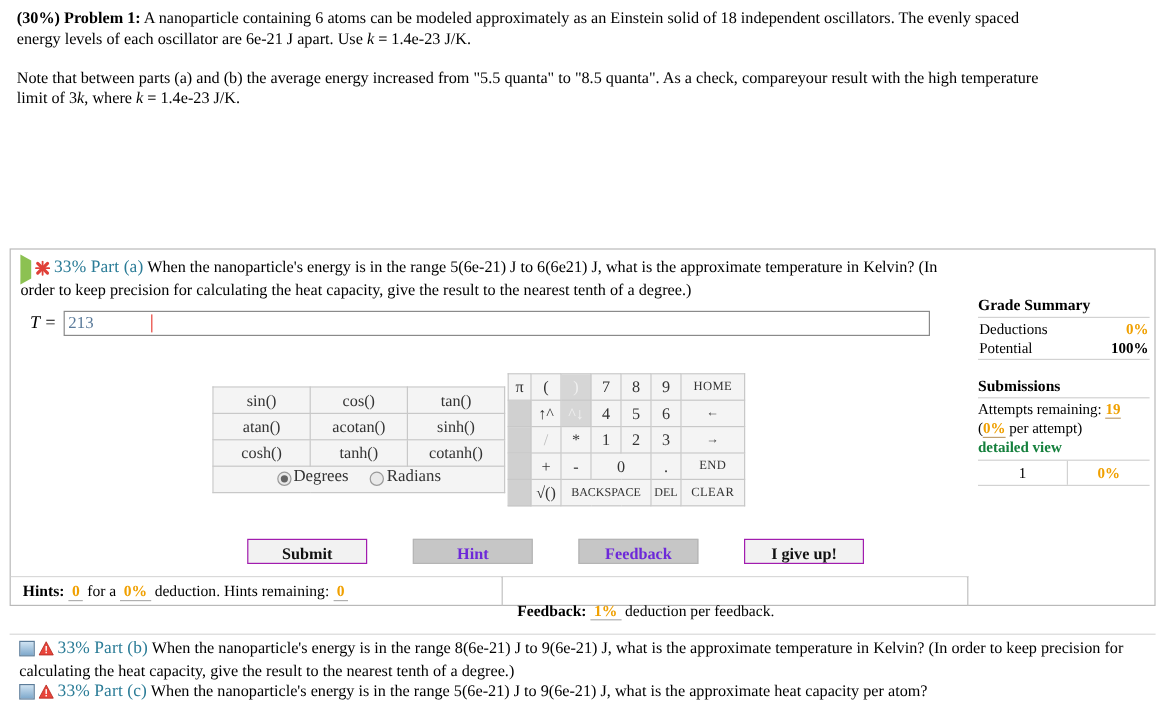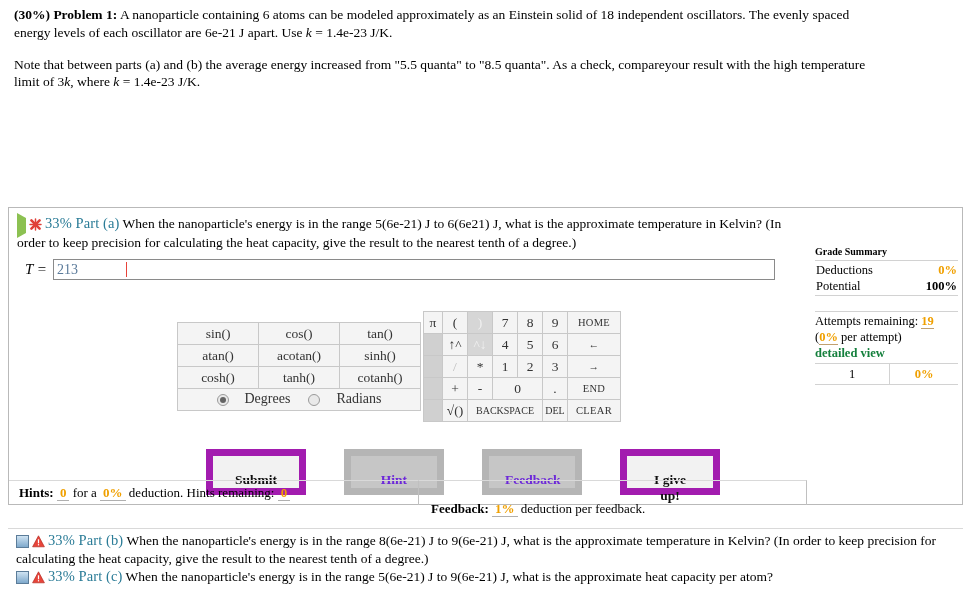--- a/index.html
+++ b/index.html
@@ -140,21 +140,21 @@
     height: 21px;
     padding: 0;
     cursor: default;
   }
   
   #fn-pad td.fnkey { width: 80px; }
   #fn-pad td.mode-cell {
     background: #f4f4f4;
     font-size: 14px;
   }
-  .radio-wrap { display: inline-flex; align-items: center; gap: 16px; margin: 0 9px; }
+  .radio-wrap { display: inline-flex; align-items: center; gap: 2px; margin: 0 9px; }
   .radio {
     width: 10px; height: 10px;
     border-radius: 50%;
     border: 1px solid #9a9a9a;
     background: #e9e9e9;
     display: inline-block;
     position: relative;
     top: 1px;
   }
   .radio.on::after {
@@ -184,26 +184,26 @@
     top: 241px;
     display: flex;
     gap: 38px;
   }
   .act-btn {
     width: 100px;
     height: 21px;
     font-family: "Liberation Serif", serif;
     font-size: 13.5px;
     font-weight: bold;
-    border: 7px solid #a21caf;
+    border: 1px solid #a21caf;
     background: #f2f2f2;
     color: #111111;
     box-sizing: border-box;
     cursor: pointer;
-    padding: 16px;
+    padding: 4px;
   }
   .act-btn.disabled {
     background: #c6c6c6;
     color: #6d28d9;
     border-color: #b5b5b5;
     cursor: default;
   }
 
   
   #hints-box {
@@ -242,21 +242,21 @@
   #grade-summary {
     position: absolute;
     left: 815px;
     top: 246px;
     width: 143px;
     font-size: 12.5px;
     line-height: 1.28;
   }
   #grade-summary h4 {
     margin: 0 0 1px 0;
-    font-size: 10px;
+    font-size: 13px;
     font-weight: bold;
   }
   .gs-rule { border-top: 1px solid #d2d2d2; margin: 1px 0; }
   .gs-row {
     display: flex;
     justify-content: space-between;
     padding: 0 1px;
   }
   .gs-val-orange { color: #f0a000; font-weight: bold; }
   .gs-val-black { font-weight: bold; }
@@ -434,20 +434,21 @@
   <div class="gs-row">
     <span>Deductions</span>
     <span class="gs-val-orange">0%</span>
   </div>
   <div class="gs-row">
     <span>Potential</span>
     <span class="gs-val-black">100%</span>
   </div>
   <div class="gs-rule"></div>
   <div class="gs-gap"></div>
+  <h4>Submissions</h4>
   <div class="gs-rule"></div>
   <div>
     <span>Attempts remaining:</span>
     <span class="gs-underline-orange">19</span>
   </div>
   <div>
     <span>(</span><span class="gs-underline-orange">0%</span>
     <span>per attempt)</span>
   </div>
   <div>

